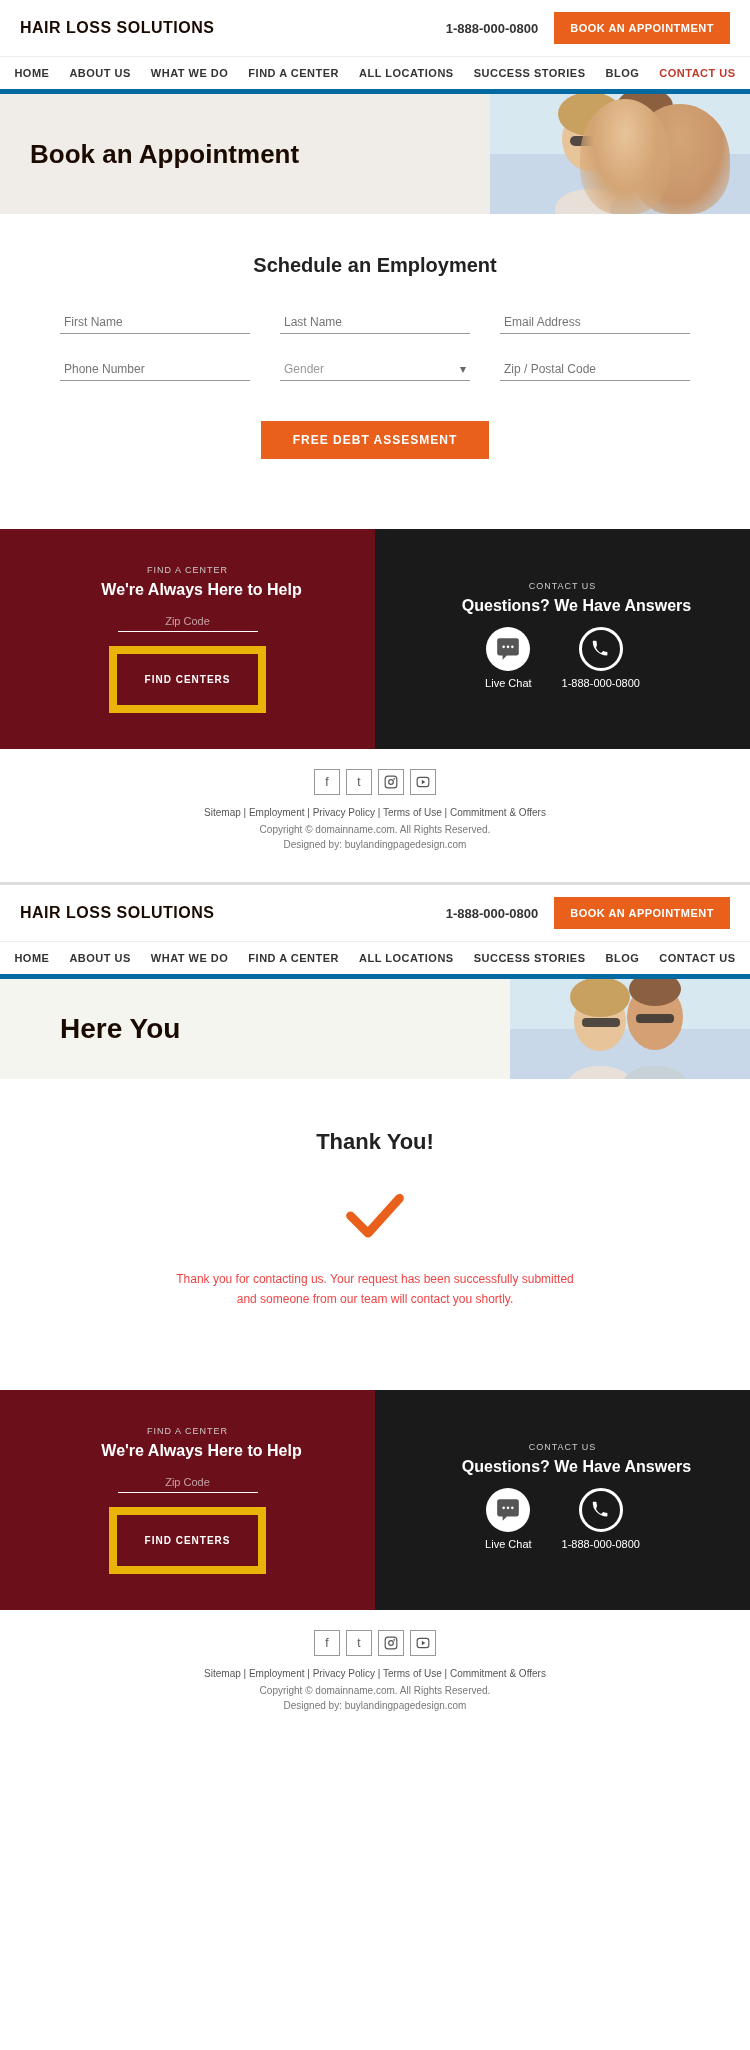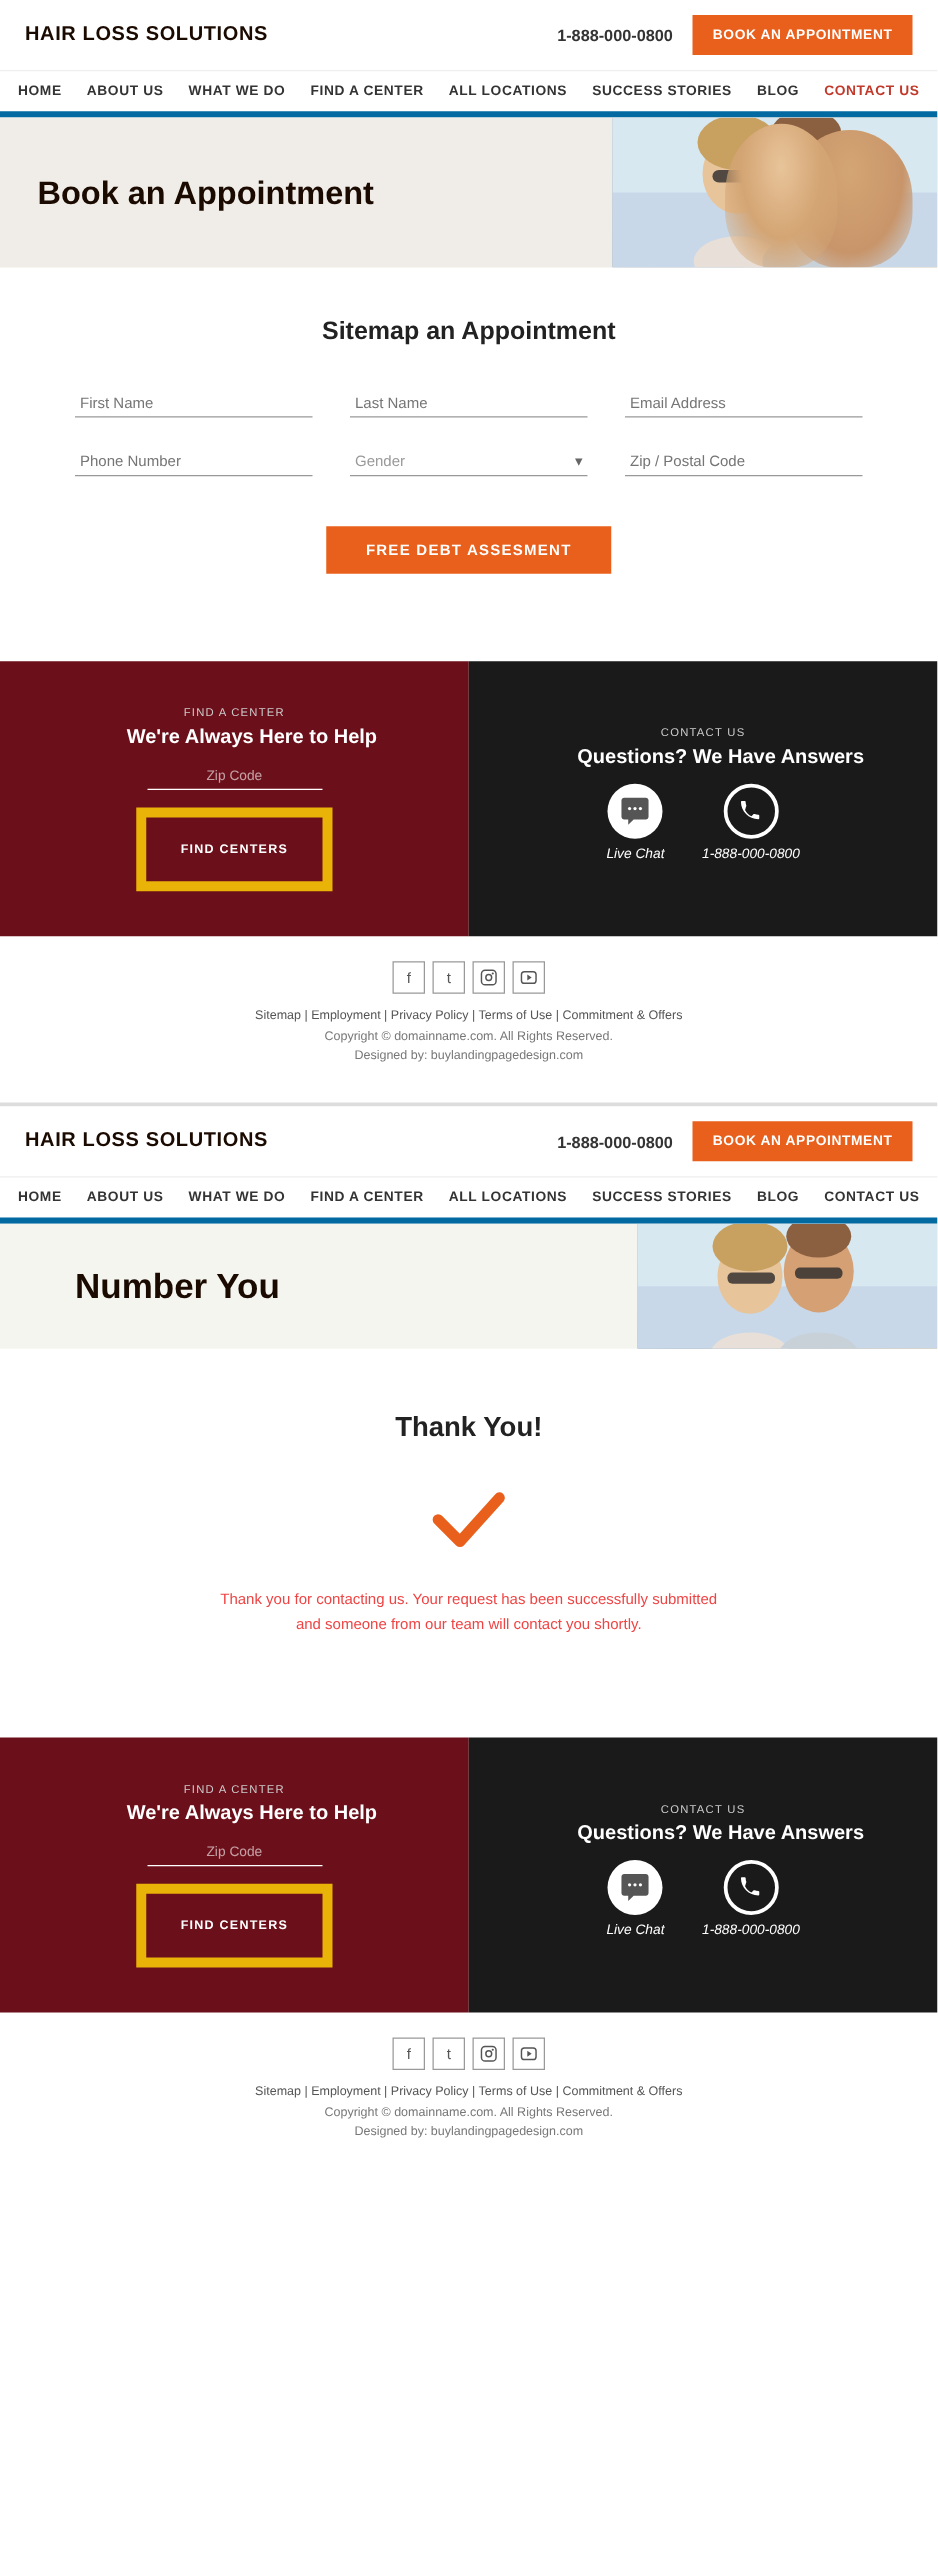--- a/index.html
+++ b/index.html
@@ -119,21 +119,21 @@
     .chat-bubble {
       width: 44px; height: 44px; background: #fff; border-radius: 50%;
       display: flex; align-items: center; justify-content: center;
     }
     .chat-bubble svg { width: 26px; height: 26px; }
     .phone-circle {
       width: 44px; height: 44px; border: 3px solid #fff; border-radius: 50%;
       display: flex; align-items: center; justify-content: center;
     }
     .phone-circle svg { width: 22px; height: 22px; }
-    .icon-label { font-size: 11px; color: #fff; font-style: italic; }
+    .icon-label { font-size: 11px; color: #fff; }
 
     
     .footer {
       padding: 20px; text-align: center; background: #fff;
     }
     .social-icons { display: flex; justify-content: center; gap: 6px; margin-bottom: 12px; }
     .social-icon {
       width: 26px; height: 26px; border: 1px solid #999;
       display: flex; align-items: center; justify-content: center;
       font-size: 12px; color: #555; text-decoration: none;
@@ -215,21 +215,21 @@
 
       <rect x="135" y="37" width="42" height="10" rx="5" fill="#2a2a2a" opacity="0.8"></rect>
 
       <ellipse cx="100" cy="115" rx="35" ry="20" fill="#e8e0d8"></ellipse>
       <ellipse cx="155" cy="115" rx="35" ry="20" fill="#c8d0d8"></ellipse>
     </svg>
   </div>
 </div>
 
 <div class="form-section">
-  <h2 class="section-title">Sitemap an Appointment</h2>
+  <h2 class="section-title">Schedule an Employment</h2>
   <form>
     <div class="form-grid">
       <div class="form-row">
         <input class="form-input" type="text" placeholder="First Name" style="">
       </div>
       <div class="form-row">
         <input class="form-input" type="text" placeholder="Last Name" style="">
       </div>
       <div class="form-row">
         <input class="form-input" type="email" placeholder="Email Address" style="">
@@ -336,21 +336,21 @@
   <a href="#">WHAT WE DO</a>
   <a href="#">FIND A CENTER</a>
   <a href="#">ALL LOCATIONS</a>
   <a href="#">SUCCESS STORIES</a>
   <a href="#">BLOG</a>
   <a href="#">CONTACT US</a>
 </nav>
 
 <div class="hero-banner2">
   <div class="hero-text">
-    <h1 class="hero-title2">Number You</h1>
+    <h1 class="hero-title2">Here You</h1>
   </div>
   <div class="hero-img2">
     <svg width="240" height="100" viewBox="0 0 240 100" xmlns="http://www.w3.org/2000/svg">
       <rect width="240" height="100" fill="#c8d8e8"></rect>
       <rect width="240" height="50" fill="#d8e8f0"></rect>
       <ellipse cx="90" cy="42" rx="26" ry="30" fill="#e8c49a"></ellipse>
       <ellipse cx="90" cy="18" rx="30" ry="20" fill="#c8a060"></ellipse>
       <rect x="72" y="39" width="38" height="9" rx="4" fill="#2a2a2a" opacity="0.8"></rect>
       <ellipse cx="145" cy="38" rx="28" ry="33" fill="#d4a074"></ellipse>
       <ellipse cx="145" cy="10" rx="26" ry="17" fill="#8b6040"></ellipse>

